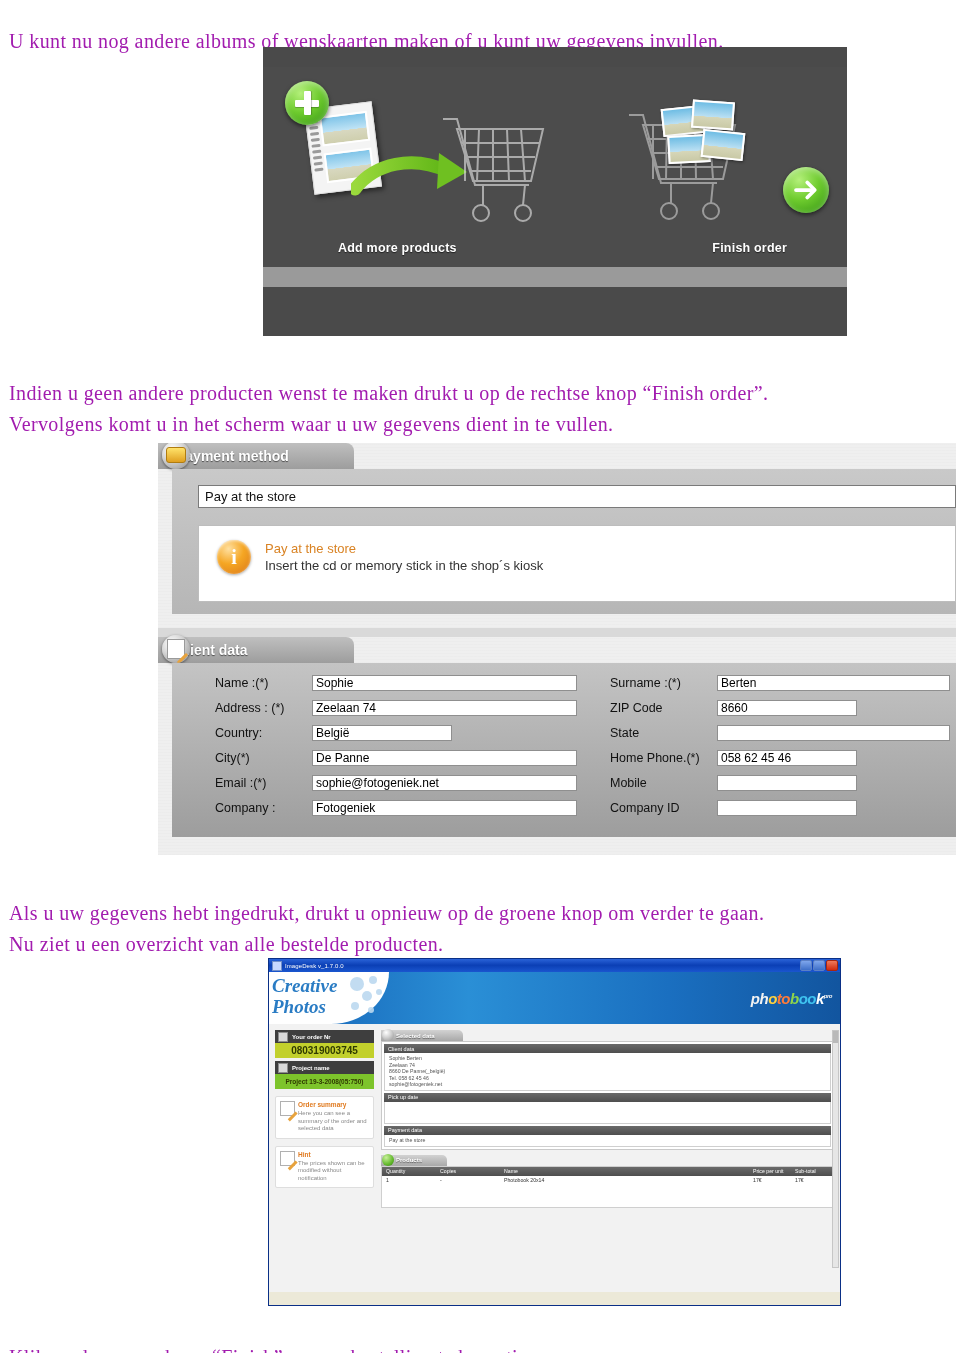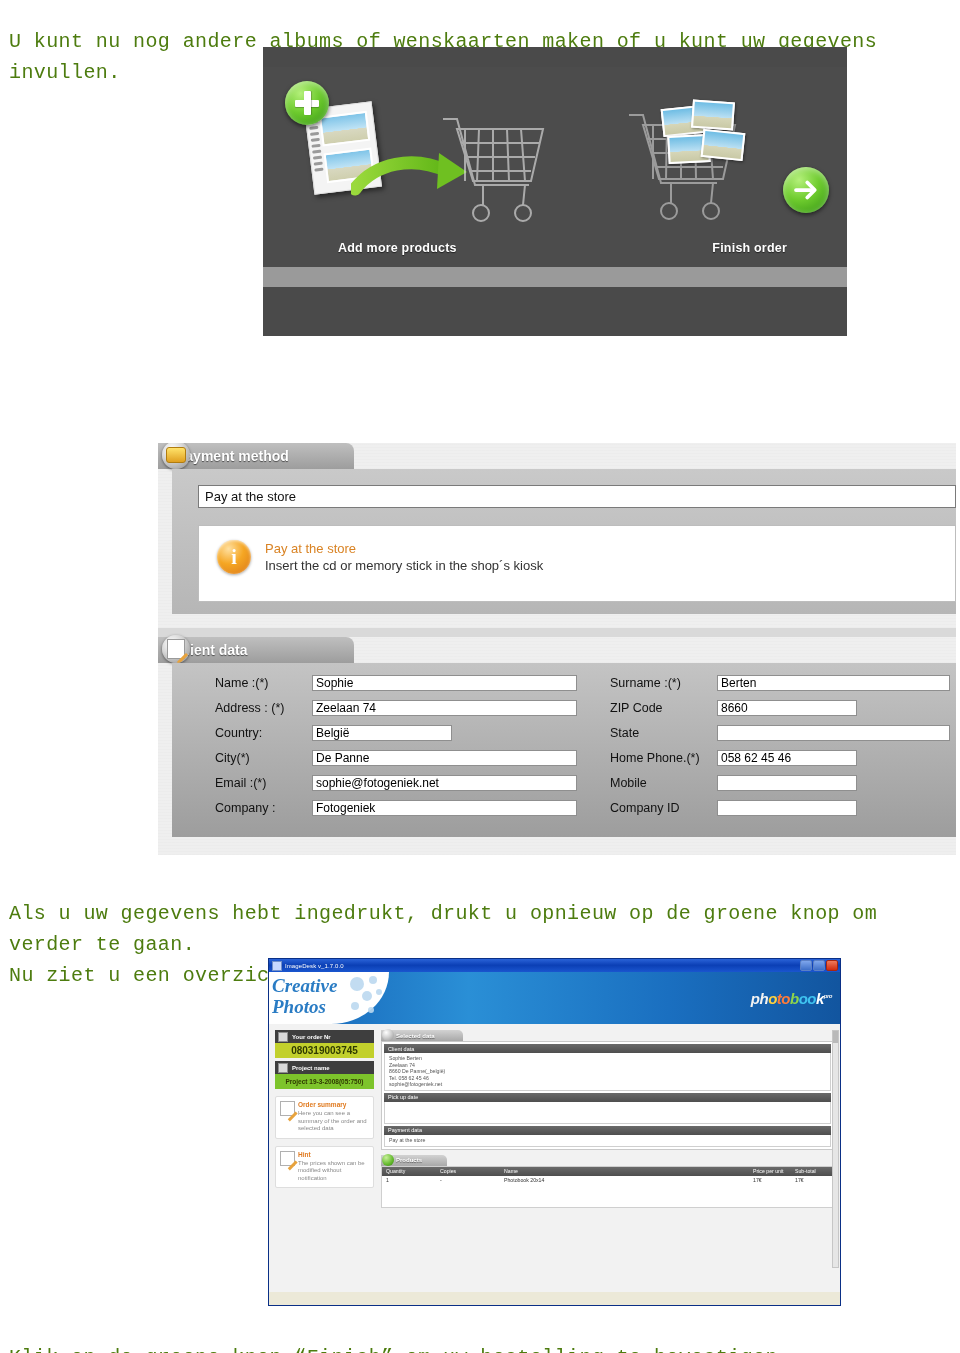--- a/index.html
+++ b/index.html
@@ -9,22 +9,22 @@
     color:#000;overflow:hidden;position:relative;
   }
   .doc{position:relative;width:960px;height:1353px;}
 
   
   .para{
     position:absolute;
     font-size:20px;
     line-height:31px;
     letter-spacing:.4px;
-    color:#4d7c0f;
-    font-family:Liberation Mono, monospace;
+    color:#a21caf;
+    font-family:Liberation Serif, serif;
     white-space:pre-wrap;
   }
   #p-intro{left:9px;  top:6px;  width:944px;}
   #p-mid  {left:9px;  top:358px;width:944px;}
   #p-after{left:9px;  top:878px;width:944px;}
   #p-final{left:9px;  top:1322px;width:944px;}
 
   
   #fig-addmore{
     position:absolute;left:263px;top:47px;width:584px;height:289px;
@@ -414,20 +414,22 @@
             <path d="M13 6 L19 12 L13 18"></path>
         </svg>
       </div>
 
       <div class="kiosk-label" id="lbl-addmore">Add more products</div>
       <div class="kiosk-label" id="lbl-finish">Finish order</div>
     </div>
     <div class="foot"></div>
   </div>
 
+  <p class="para" id="p-mid">Indien u geen andere producten wenst te maken drukt u op de rechtse knop “Finish order”.
+Vervolgens komt u in het scherm waar u uw gegevens dient in te vullen.</p>
 
   <div id="fig-form">
 
     <div id="pay-section">
       <div class="panel-tab">
         <span class="tabicon">
           <span class="coinstack"></span>
         </span>
         <span>Payment method</span>
       </div>

